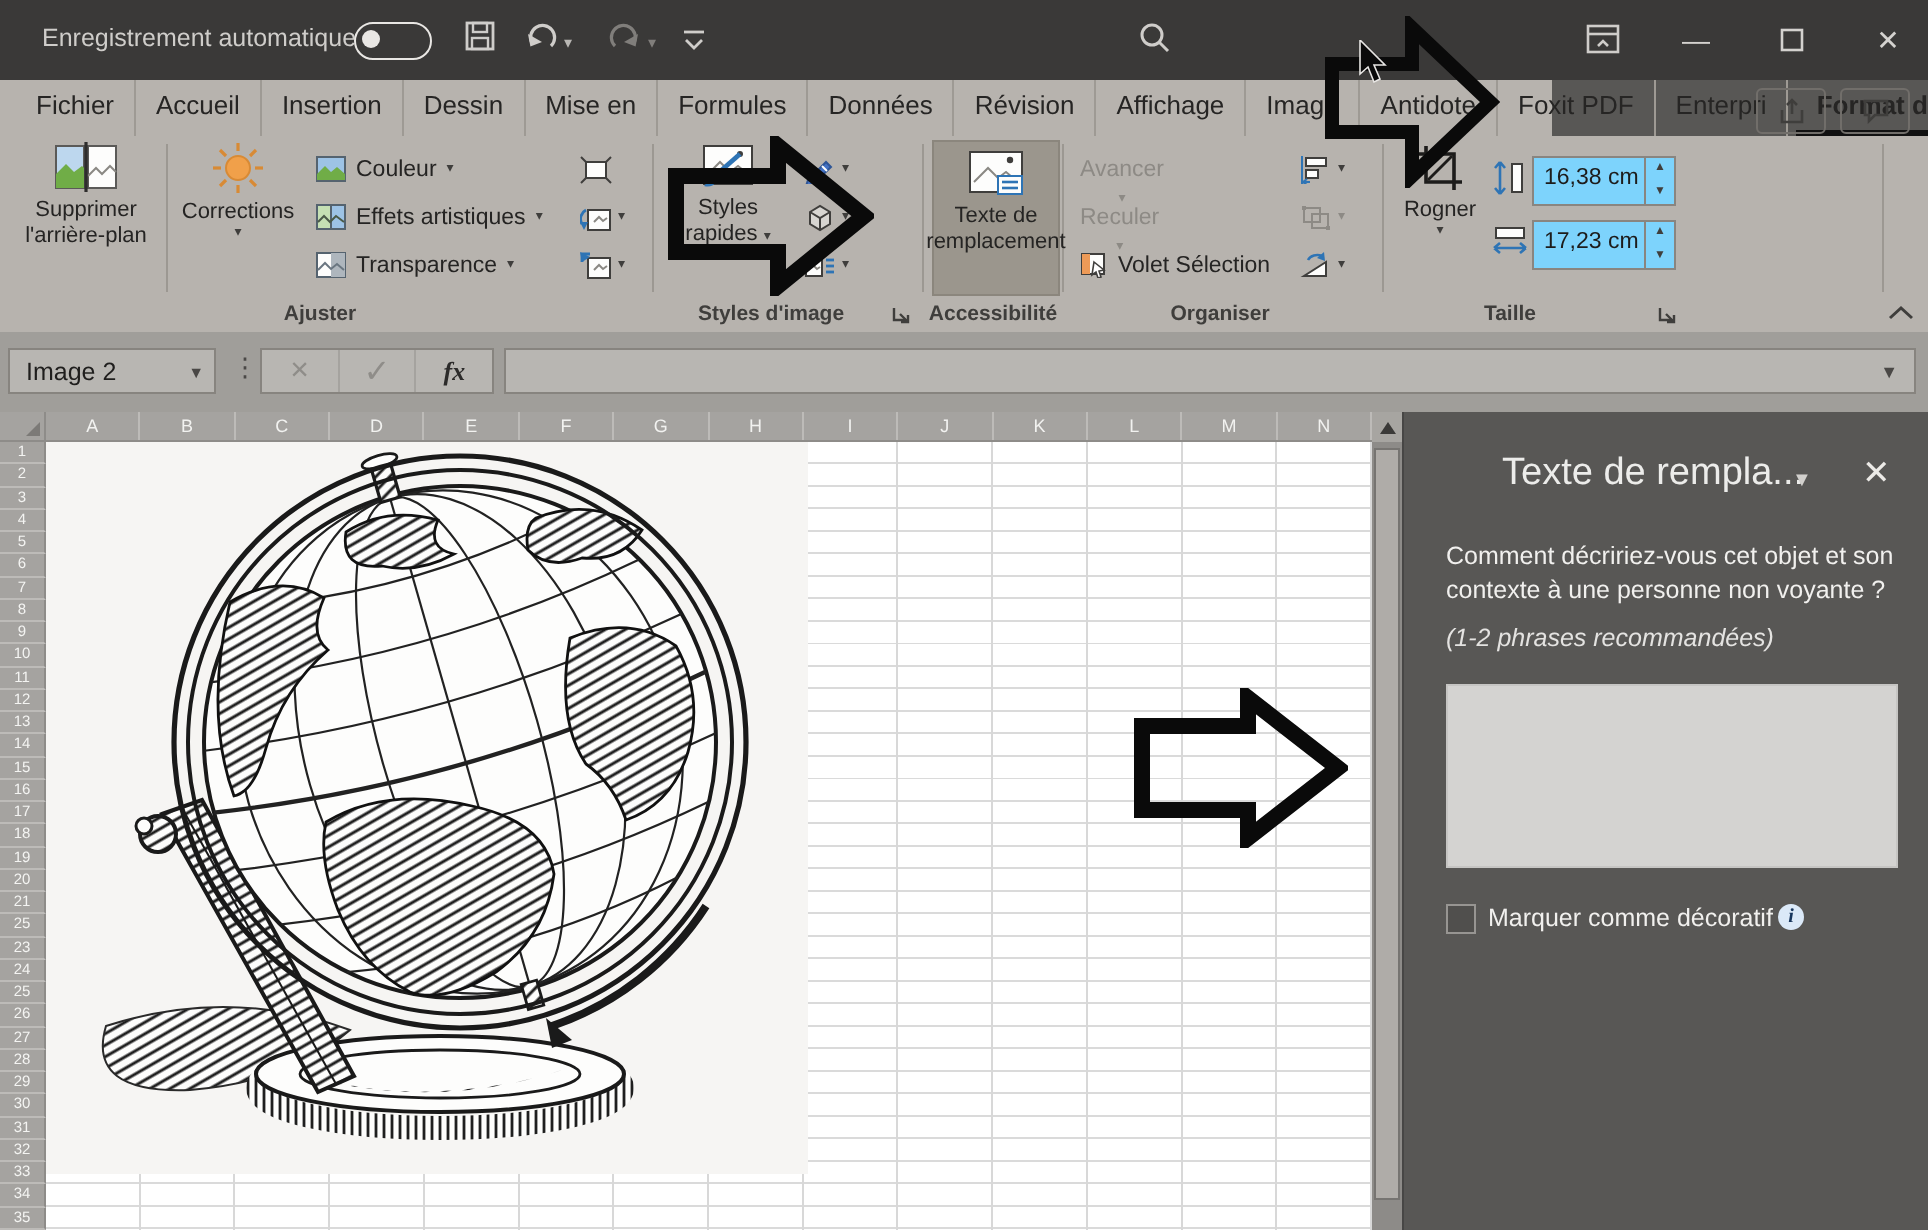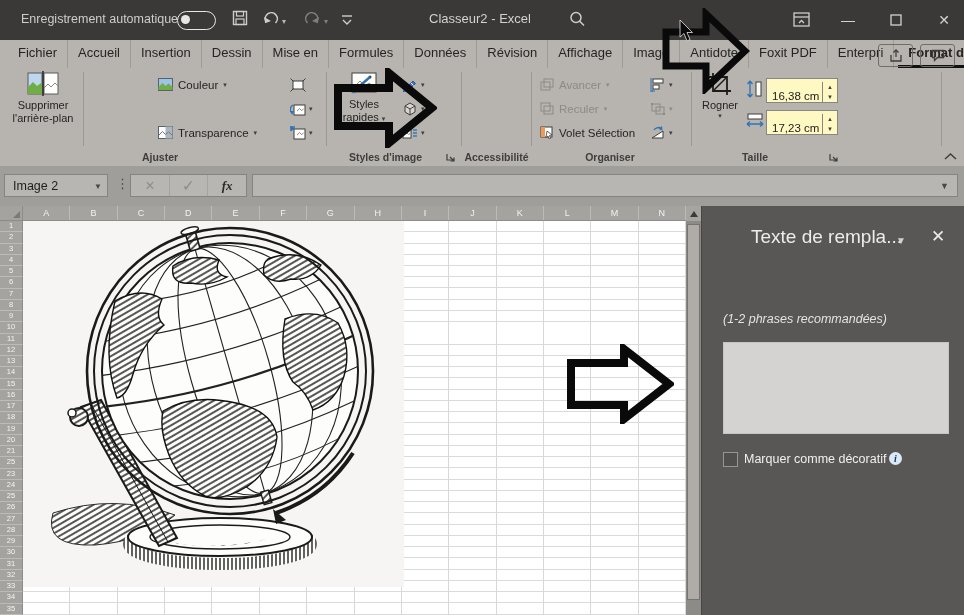--- a/index.html
+++ b/index.html
@@ -9,37 +9,37 @@
   
   .titlebar{position:absolute;left:0;top:0;width:964px;height:40px;background:#3a3938;color:#d8d6d3;}
   .autosave{position:absolute;left:21px;top:12px;font-size:12.5px;color:#cfcdca;}
   .toggle{position:absolute;left:177px;top:11px;width:37px;height:17px;border:1.6px solid #e9e7e4;border-radius:10px;}
   .toggle .knob{position:absolute;left:3px;top:2.6px;width:9px;height:9px;border-radius:50%;background:#e9e7e4;}
   .tb-ic{position:absolute;top:10px;}
   .tb-chev{position:absolute;top:17px;font-size:8px;color:#b9b7b4;}
   .win-title{position:absolute;left:380px;top:11px;width:200px;text-align:center;font-size:13px;color:#d4d2cf;}
   .winbtn{position:absolute;top:0;width:40px;height:40px;display:flex;align-items:center;justify-content:center;color:#d4d2cf;font-size:14px;}
   
-  .tabrow{position:absolute;left:0;top:40px;width:964px;height:28px;background:#b7b3ae;display:flex;align-items:stretch;}
+  .tabrow{position:absolute;left:0;top:40px;width:776px;height:28px;background:#b7b3ae;display:flex;align-items:stretch;}
   .tabs{display:flex;align-items:stretch;padding-left:8px;}
   .tab{font-size:13px;color:#262524;padding:5px 10px 4px 10px;border-right:1px solid #9e9a94;white-space:nowrap;}
   .tab.active{font-weight:bold;border-bottom:3px solid #111;padding-bottom:1px;border-right:none;margin-left:4px;}
   .tabbtn{position:absolute;top:4px;width:33px;height:21px;border:1px solid #716e6a;border-radius:3px;
           display:flex;align-items:center;justify-content:center;}
   
   .ribbon{position:absolute;left:0;top:68px;width:964px;height:98px;background:#b7b3ae;border-bottom:2px solid #85827d;}
   .gdiv{position:absolute;top:4px;height:74px;width:1px;background:#9c9892;}
   .glabel{position:absolute;top:83px;font-size:10.5px;color:#3f3e3c;text-align:center;font-weight:bold;}
   .bigbtn{position:absolute;top:3px;display:flex;flex-direction:column;align-items:center;text-align:center;}
   .bigbtn .txt{font-size:11px;line-height:12.5px;color:#252423;margin-top:3px;}
   .chev{font-size:7px;color:#3f3e3c;line-height:8px;}
   .menurow{position:absolute;height:21px;display:flex;align-items:center;gap:5px;font-size:11.5px;color:#252423;white-space:nowrap;}
-  .menurow.gray{color:#8d8a85;}
+  .menurow.gray{color:#8d8a85;flex-direction:column;}
   .mini{position:absolute;width:30px;height:21px;display:flex;align-items:center;gap:3px;}
-  .spinbox{position:absolute;width:70px;height:23px;background:#fef9c3;border:1px solid #898580;display:flex;align-items:flex-end;}
+  .spinbox{position:absolute;width:70px;height:23px;background:#7dd3fc;border:1px solid #898580;display:flex;}
   .spinbox .val{flex:1;font-size:11.5px;color:#1d1c1b;padding:4px 0 0 5px;}
   .spinner{width:14px;border-left:1px solid #898580;display:flex;flex-direction:column;}
   .spinner div{flex:1;font-size:6px;color:#3f3e3c;text-align:center;line-height:10px;}
   .launcher{position:absolute;width:11px;height:11px;}
   .pressed{background:#9b968d;border:1px solid #8b867d;}
   
   .formularow{position:absolute;left:0;top:166px;width:964px;height:40px;background:#a09e9a;border-bottom:2px solid #85827d;}
   .field{position:absolute;top:8px;height:23px;background:#b8b6b2;border:1px solid #87847f;box-sizing:border-box;}
   .namebox-txt{font-size:12.5px;color:#1f1e1d;padding:4px 0 0 8px;}
   .fxcell{display:inline-flex;align-items:center;justify-content:center;height:100%;}
@@ -97,21 +97,20 @@
     <span class="tb-chev" style="left:282px">▾</span>
     <svg class="tb-ic" style="left:304px" width="17" height="17" viewBox="0 0 17 17">
       <path d="M3.5 13 A6 6 0 1 1 13 11.5" fill="none" stroke="#807e7b" stroke-width="1.6"></path>
       <polygon points="15,7 13.8,13.2 8,11" fill="#807e7b"></polygon>
     </svg>
     <span class="tb-chev" style="left:324px;color:#807e7b">▾</span>
     <svg class="tb-ic" style="left:340px;top:14px" width="14" height="12" viewBox="0 0 14 12">
       <line x1="2" y1="2" x2="12" y2="2" stroke="#cfcdca" stroke-width="1.4"></line>
       <polyline points="3,6 7,10 11,6" fill="none" stroke="#cfcdca" stroke-width="1.4"></polyline>
     </svg>
-    <span class="win-title">Classeur2  -  Excel</span>
     <svg class="tb-ic" style="left:568px" width="18" height="18" viewBox="0 0 18 18">
       <circle cx="8" cy="7.5" r="5" fill="none" stroke="#cfcdca" stroke-width="1.5"></circle>
       <line x1="11.5" y1="11" x2="16" y2="15.5" stroke="#cfcdca" stroke-width="1.5"></line>
     </svg>
     <svg class="tb-ic" style="left:793px;top:12px" width="17" height="15" viewBox="0 0 17 15">
       <rect x="1" y="1" width="15" height="13" fill="none" stroke="#cfcdca" stroke-width="1.3"></rect>
       <line x1="1" y1="5" x2="16" y2="5" stroke="#cfcdca" stroke-width="1.3"></line>
       <polyline points="6,11 8.5,8.5 11,11" fill="none" stroke="#cfcdca" stroke-width="1.3"></polyline>
     </svg>
     <div class="winbtn" style="left:828px">—</div>
@@ -165,26 +164,52 @@
     <div class="bigbtn" style="left:5px;width:76px">
       <svg width="32" height="25" viewBox="0 0 32 25">
         <rect x="1" y="2" width="14" height="21" fill="#bdd7ee" stroke="#5b5a58"></rect>
         <path d="M1 16 l5 -5 4 4 4 -3 1 1 v10 h-14 z" fill="#70ad47"></path>
         <rect x="17" y="2" width="14" height="21" fill="#fdfdfc" stroke="#5b5a58"></rect>
         <path d="M17 17 l4 -4 3 3 4 -4 3 3" fill="none" stroke="#8a8883"></path>
         <line x1="16" y1="0" x2="16" y2="25" stroke="#2e2d2c" stroke-width="1.6"></line>
       </svg>
       <div class="txt">Supprimer l'arrière-plan</div>
     </div>
+    <div class="bigbtn" style="left:88px;width:62px">
+      <svg width="26" height="26" viewBox="0 0 26 26">
+        <circle cx="13" cy="13" r="6" fill="#f0a04a" stroke="#d88a35"></circle>
+        <g stroke="#d88a35" stroke-width="1.6">
+          <line x1="13" y1="0.5" x2="13" y2="4.5"></line>
+            <line x1="13" y1="21.5" x2="13" y2="25.5"></line>
+          <line x1="0.5" y1="13" x2="4.5" y2="13"></line>
+            <line x1="21.5" y1="13" x2="25.5" y2="13"></line>
+          <line x1="4" y1="4" x2="7" y2="7"></line>
+            <line x1="19" y1="19" x2="22" y2="22"></line>
+          <line x1="22" y1="4" x2="19" y2="7"></line>
+            <line x1="7" y1="19" x2="4" y2="22"></line>
+        </g>
+      </svg>
+      <div class="txt">Corrections</div>
+      <div class="chev">▾</div>
+    </div>
     <div class="menurow" style="left:158px;top:6px">
       <svg width="15" height="13" viewBox="0 0 15 13">
         <rect x="0.5" y="0.5" width="14" height="12" fill="#9dc3e6" stroke="#55636f"></rect>
         <path d="M0.5 9 l4 -4 3 3 3 -2.5 4 3.5 v3 h-14 z" fill="#70ad47"></path>
       </svg>
       <span>Couleur</span>
+        <span class="chev">▾</span>
+    </div>
+    <div class="menurow" style="left:158px;top:30px">
+      <svg width="15" height="13" viewBox="0 0 15 13">
+        <rect x="0.5" y="0.5" width="7" height="12" fill="#c5e0b4" stroke="#55636f"></rect>
+        <rect x="7.5" y="0.5" width="7" height="12" fill="#9dc3e6" stroke="#55636f"></rect>
+        <path d="M1 9 l3 -3 3 3 3 -3 4 3" fill="none" stroke="#4a5a48"></path>
+      </svg>
+      <span>Effets artistiques</span>
         <span class="chev">▾</span>
     </div>
     <div class="menurow" style="left:158px;top:54px">
       <svg width="15" height="13" viewBox="0 0 15 13">
         <rect x="0.5" y="0.5" width="14" height="12" fill="#fdfdfc" stroke="#55636f"></rect>
         <rect x="7.5" y="0.5" width="7" height="12" fill="#aeb6bd"></rect>
         <path d="M1 9 l3.5 -3.5 3 3 3 -2.5 3.5 3" fill="none" stroke="#6a7680"></path>
       </svg>
       <span>Transparence</span>
         <span class="chev">▾</span>
@@ -248,20 +273,31 @@
         <line x1="11" y1="10" x2="15" y2="10" stroke="#2e74b5" stroke-width="1.4"></line>
       </svg>
         <span class="chev">▾</span>
     </div>
     <div class="glabel" style="left:333px;width:105px">Styles d'image</div>
     <svg class="launcher" style="left:445px;top:84px" viewBox="0 0 11 11">
       <path d="M2 2 v6 h6" fill="none" stroke="#3f3e3c" stroke-width="1.2"></path>
       <path d="M5 5 l4 4 M9 5.5 v3.5 h-3.5" fill="none" stroke="#3f3e3c" stroke-width="1.2"></path>
     </svg>
 
+    <div class="bigbtn pressed" style="left:466px;top:2px;width:62px;height:76px">
+      <svg width="30" height="24" viewBox="0 0 30 24" style="margin-top:4px">
+        <rect x="2" y="1" width="26" height="20" fill="#fdfdfc" stroke="#3f3e3c"></rect>
+        <circle cx="22" cy="5" r="1.6" fill="#3f3e3c"></circle>
+        <path d="M4 16 l7 -7 5 5 4 -3 6 5" fill="none" stroke="#8a8883"></path>
+        <rect x="16" y="13" width="12" height="9" fill="#fdfdfc" stroke="#2e74b5"></rect>
+        <line x1="18" y1="16" x2="26" y2="16" stroke="#2e74b5" stroke-width="1.3"></line>
+        <line x1="18" y1="19" x2="26" y2="19" stroke="#2e74b5" stroke-width="1.3"></line>
+      </svg>
+      <div class="txt"><span>Texte de</span><br><span>remplacement</span></div>
+    </div>
     <div class="glabel" style="left:461px;width:71px">Accessibilité</div>
 
     <div class="menurow gray" style="left:540px;top:6px">
       <svg width="14" height="13" viewBox="0 0 14 13">
         <rect x="4" y="1" width="9" height="8" fill="#b9b6b1" stroke="#8d8a85"></rect>
         <rect x="1" y="4" width="9" height="8" fill="none" stroke="#8d8a85"></rect>
       </svg>
       <span>Avancer</span>
         <span class="chev" style="color:#8d8a85">▾</span>
     </div>
@@ -485,20 +521,21 @@
     <div class="vs-btn">
         <div class="up"></div>
       </div>
     <div class="vs-thumb"></div>
   </div>
 
   <div class="pane">
     <div class="pane-title">Texte de rempla...</div>
     <span class="pane-chev">▼</span>
     <span class="pane-close">✕</span>
+    <div class="pane-prompt">Comment décririez-vous cet objet et son contexte à une personne non voyante ?</div>
     <div class="pane-hint">(1-2 phrases recommandées)</div>
     <textarea class="pane-textarea" value="" style=""></textarea>
     <div class="deco-check"></div>
     <div class="deco-label">Marquer comme décoratif</div>
     <div class="info-ic">i</div>
   </div>
 
   <svg class="abs overlay" style="left:660px;top:8px;z-index:50" width="90" height="86" viewBox="0 0 90 86">
     <polygon points="6,24 46,24 46,6 85,43 46,80 46,58 6,58" fill="none" stroke="#0a0a0a" stroke-width="7" stroke-linejoin="miter"></polygon>
   </svg>

